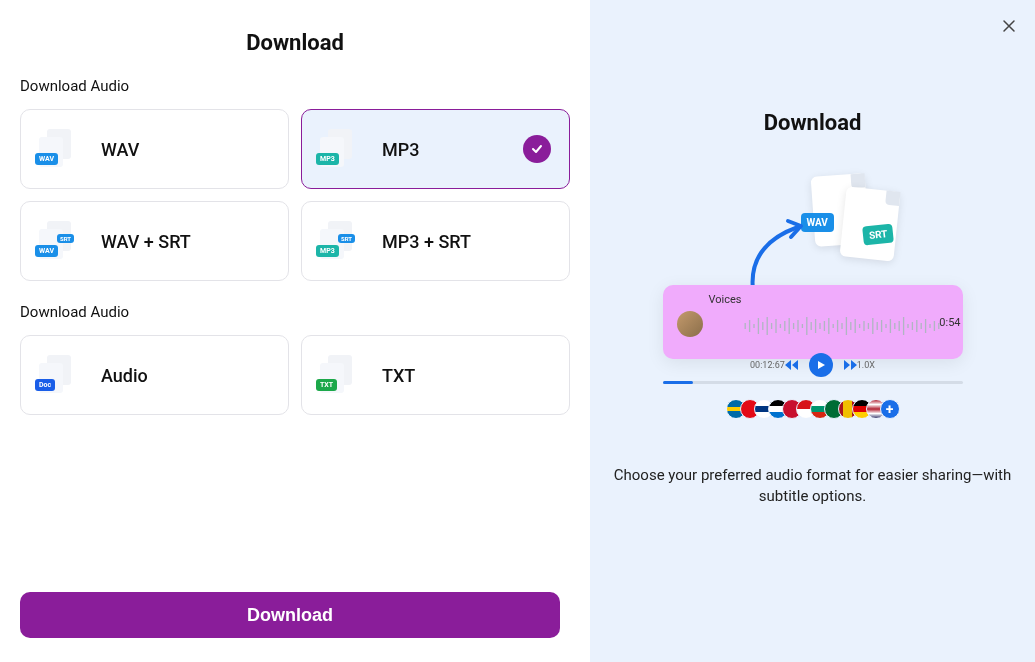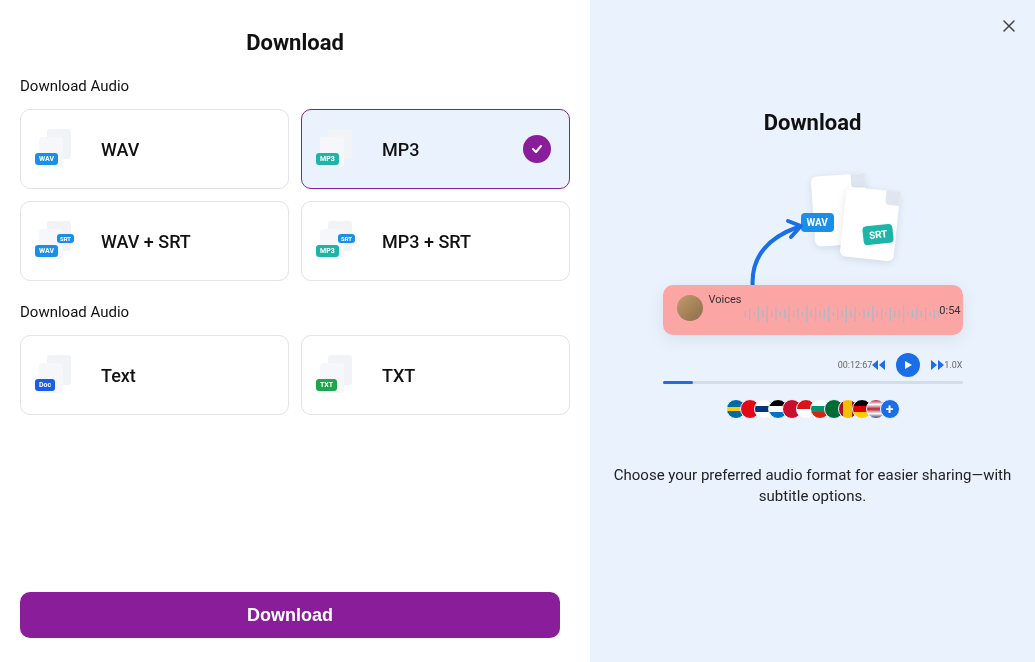--- a/index.html
+++ b/index.html
@@ -11,26 +11,26 @@
 .grid { display: grid; grid-template-columns: 1fr 1fr; gap: 12px; margin-bottom: 22px; }
 .card { border: 1px solid #e3e3e8; border-radius: 10px; height: 80px; display: flex; align-items: center; padding: 0 18px; cursor: pointer; position: relative; background: #fff; }
 .card.selected { border: 1.5px solid #8a1d9a; background: #eaf2fd; }
 .card-icon { width: 40px; height: 40px; margin-right: 22px; flex-shrink: 0; }
 .card-label { font-size: 18px; font-weight: 500; color: #111; }
 .check { position: absolute; right: 18px; width: 28px; height: 28px; border-radius: 50%; background: #8a1d9a; display: flex; align-items: center; justify-content: center; }
 .dl-btn { background: #8a1d9a; color: #fff; font-size: 18px; font-weight: 700; border: none; border-radius: 10px; height: 46px; cursor: pointer; margin-top: auto; width: 540px; }
 .close { position: absolute; top: 18px; right: 18px; cursor: pointer; color: #444; }
 .right-title { font-size: 22px; font-weight: 700; color: #111; margin-top: 110px; margin-bottom: 40px; }
 .preview-area { position: relative; width: 300px; height: 260px; }
-.voices-card { position: absolute; top: 110px; left: 0; width: 300px; background: #fca5a5; border-radius: 10px; box-shadow: 0 4px 18px rgba(0,0,0,0.08); padding: 10px 14px; display: flex; align-items: flex-start; }
+.voices-card { position: absolute; top: 110px; left: 0; width: 300px; background: #f0abfc; border-radius: 10px; box-shadow: 0 4px 18px rgba(0,0,0,0.08); padding: 22px 14px; display: flex; align-items: flex-end; }
 .avatar { width: 26px; height: 26px; border-radius: 50%; background: linear-gradient(135deg,#c49a6c,#8a6e4a); margin-right: 8px; flex-shrink: 0; }
 .voices-label { font-size: 11px; color: #333; position: absolute; top: 8px; left: 46px; }
 .waveform { flex: 1; height: 22px; margin: 8px 8px 0 32px; }
 .duration { font-size: 11px; color: #333; position: absolute; right: 2px; top: 50%; transform: translateY(-50%); }
-.controls-row { position: absolute; top: 178px; left: 0; width: 300px; display: flex; align-items: center; justify-content: flex-end; font-size: 9px; color: #666; }
+.controls-row { position: absolute; top: 178px; left: 0; width: 300px; display: flex; align-items: center; justify-content: center; font-size: 9px; color: #666; }
 .play-group { display: flex; align-items: center; gap: 10px; }
 .play-btn { width: 24px; height: 24px; border-radius: 50%; background: #1a6ee8; display: flex; align-items: center; justify-content: center; }
 .progress-bar { position: absolute; top: 206px; left: 0; width: 300px; height: 3px; background: #d4dce7; border-radius: 2px; }
 .progress-fill { width: 30px; height: 100%; background: #1a6ee8; border-radius: 2px; }
 .flags { position: absolute; top: 224px; left: 0; width: 300px; display: flex; justify-content: center; }
 .flag { width: 20px; height: 20px; border-radius: 50%; margin-left: -6px; border: 1.5px solid #eaf2fd; }
 .flag:first-child { margin-left: 0; }
 .desc { font-size: 15px; color: #222; text-align: center; max-width: 400px; margin-top: 30px; line-height: 1.4; }
 
 .fstack { position: relative; width: 40px; height: 40px; }
@@ -102,21 +102,21 @@
     </div>
   </div>
   <div class="section-label">Download Audio</div>
   <div class="grid">
     <div class="card">
       <div class="card-icon fstack">
         <div class="sheet back"></div>
           <div class="sheet front"></div>
           <div class="tag doc">Doc</div>
       </div>
-      <div class="card-label">Text</div>
+      <div class="card-label">Audio</div>
     </div>
     <div class="card">
       <div class="card-icon fstack">
         <div class="sheet back"></div>
           <div class="sheet front"></div>
           <div class="tag txt">TXT</div>
       </div>
       <div class="card-label">TXT</div>
     </div>
   </div>

